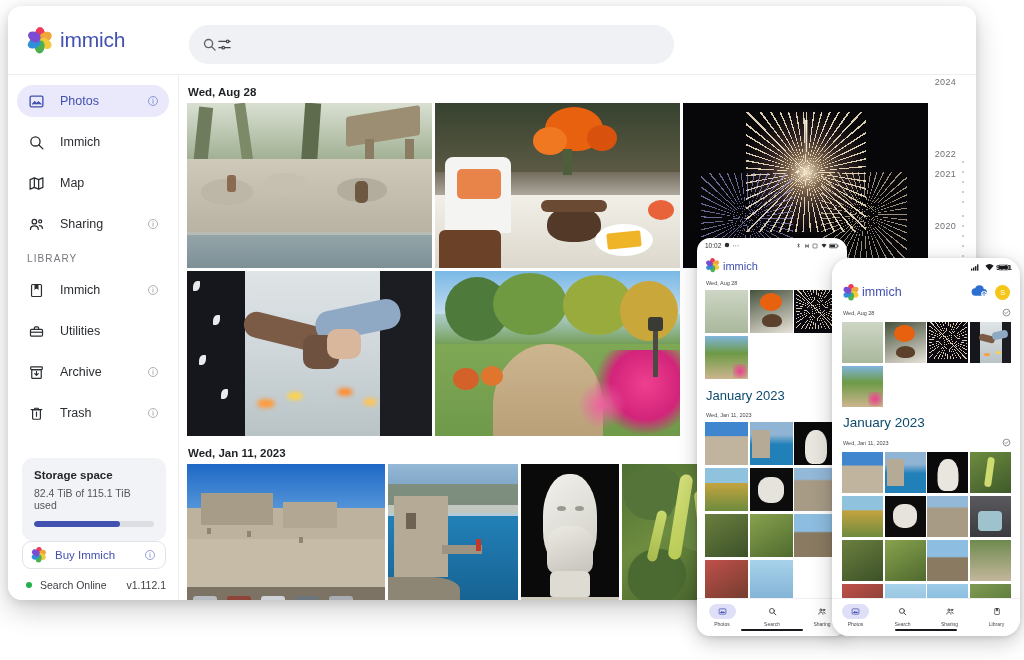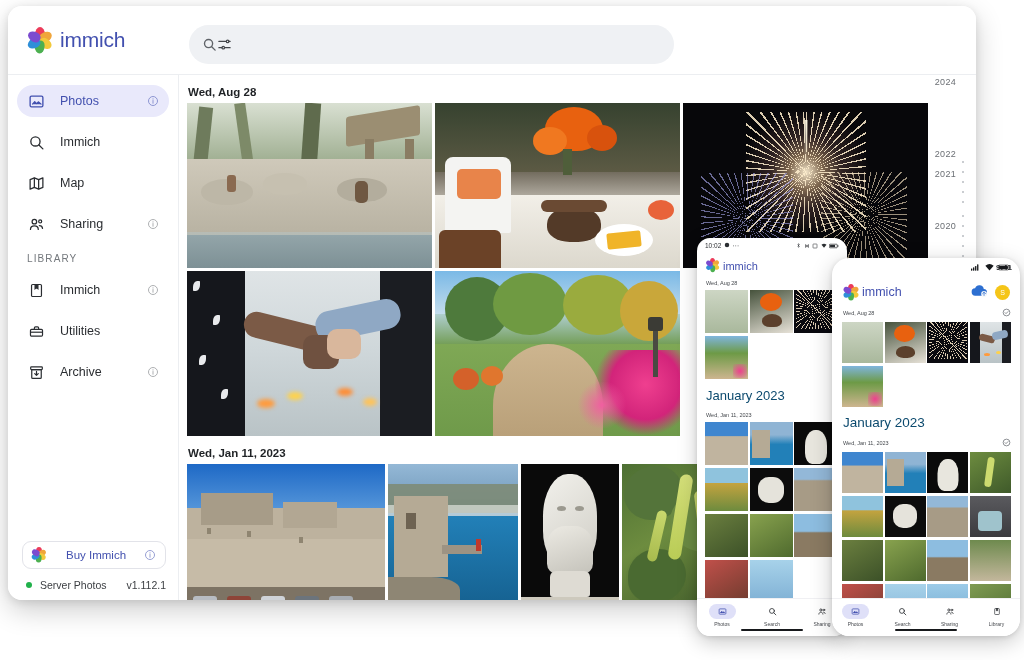--- a/index.html
+++ b/index.html
@@ -101,21 +101,21 @@
   .st-track { margin-top: 10px; height: 6px; border-radius: 3px; background: #dcdee3; overflow: hidden; }
   .st-fill { height: 100%; border-radius: 3px; background: #4250af; }
 
   #buy-immich {
     position: absolute; left: 14px; top: 466px;
     width: 144px; height: 28px;
     border: 1px solid #e2e3e9; border-radius: 9px;
     background: #ffffff; display: flex; align-items: center;
     padding: 0 9px; cursor: pointer;
   }
-  #buy-immich .bi-label { font-size: 11.5px; color: #4250af; margin-left: 20px; flex: 1; }
+  #buy-immich .bi-label { font-size: 11.5px; color: #4250af; margin-left: 9px; flex: 1; }
 
   #server-status {
     position: absolute; left: 18px; top: 504px;
     width: 140px; display: flex; align-items: center; font-size: 10.5px; color: #3b3e42;
   }
   .dot-green { width: 6px; height: 6px; border-radius: 50%; background: #21b14b; margin-right: 8px; }
   #server-status .ver { margin-left: auto; color: #3b3e42; }
 
   
   #main {
@@ -329,21 +329,46 @@
       <span class="nav-label">Archive</span>
       <span class="info-ico">
         <svg width="12" height="12" viewBox="0 0 24 24" fill="none" stroke="#6a6e73" stroke-width="2">
             <circle cx="12" cy="12" r="9"></circle>
             <path d="M12 11v5.5" stroke-linecap="round"></path>
             <circle cx="12" cy="7.8" r="1.1" fill="#6a6e73" stroke="none"></circle>
           </svg>
       </span>
     </div>
 
-
+    <div class="nav-item">
+      <span class="nav-ico">
+        <svg width="17" height="17" viewBox="0 0 24 24" fill="none" stroke="#2a2d31" stroke-width="1.7" stroke-linecap="round" stroke-linejoin="round">
+            <path d="M4.5 6.5h15"></path>
+            <path d="M6.5 6.5h11v12.2a1.4 1.4 0 0 1-1.4 1.4H7.9a1.4 1.4 0 0 1-1.4-1.4z"></path>
+            <path d="M9.5 6.5V4.6h5v1.9"></path>
+            <path d="M12 10v6"></path>
+          </svg>
+      </span>
+      <span class="nav-label">Trash</span>
+      <span class="info-ico">
+        <svg width="12" height="12" viewBox="0 0 24 24" fill="none" stroke="#6a6e73" stroke-width="2">
+            <circle cx="12" cy="12" r="9"></circle>
+            <path d="M12 11v5.5" stroke-linecap="round"></path>
+            <circle cx="12" cy="7.8" r="1.1" fill="#6a6e73" stroke="none"></circle>
+          </svg>
+      </span>
+    </div>
+
+    <div id="storage-card">
+      <div class="st-title">Storage space</div>
+      <div class="st-sub">82.4 TiB of 115.1 TiB used</div>
+      <div class="st-track">
+        <div class="st-fill" id="storage-fill" style="width: 72%; background: rgb(66, 80, 175);"></div>
+      </div>
+    </div>
 
     <div id="buy-immich">
       <span class="logo-petal" style="width:14px;height:14px">
           <i style="background: rgb(236, 59, 90); width: 5.6px; height: 7.7px; margin-left: -2.8px; margin-top: -7.7px; transform: rotate(0deg);"></i>
           <i style="background: rgb(240, 165, 59); width: 5.6px; height: 7.7px; margin-left: -2.8px; margin-top: -7.7px; transform: rotate(60deg);"></i>
           <i style="background: rgb(242, 201, 59); width: 5.6px; height: 7.7px; margin-left: -2.8px; margin-top: -7.7px; transform: rotate(120deg);"></i>
           <i style="background: rgb(76, 176, 80); width: 5.6px; height: 7.7px; margin-left: -2.8px; margin-top: -7.7px; transform: rotate(180deg);"></i>
           <i style="background: rgb(47, 143, 216); width: 5.6px; height: 7.7px; margin-left: -2.8px; margin-top: -7.7px; transform: rotate(240deg);"></i>
           <i style="background: rgb(123, 75, 208); width: 5.6px; height: 7.7px; margin-left: -2.8px; margin-top: -7.7px; transform: rotate(300deg);"></i>
         </span>
@@ -352,21 +377,21 @@
         <svg width="12" height="12" viewBox="0 0 24 24" fill="none" stroke="#4250af" stroke-width="2">
             <circle cx="12" cy="12" r="9"></circle>
             <path d="M12 11v5.5" stroke-linecap="round"></path>
             <circle cx="12" cy="7.8" r="1.1" fill="#4250af" stroke="none"></circle>
           </svg>
       </span>
     </div>
 
     <div id="server-status">
       <span class="dot-green"></span>
-      <span>Server Photos</span>
+      <span>Search Online</span>
       <span class="ver">v1.112.1</span>
     </div>
   </div>
 
   <div id="main">
 
     <div class="date-hdr">Wed, Aug 28</div>
 
     <div class="photo-row">
 

